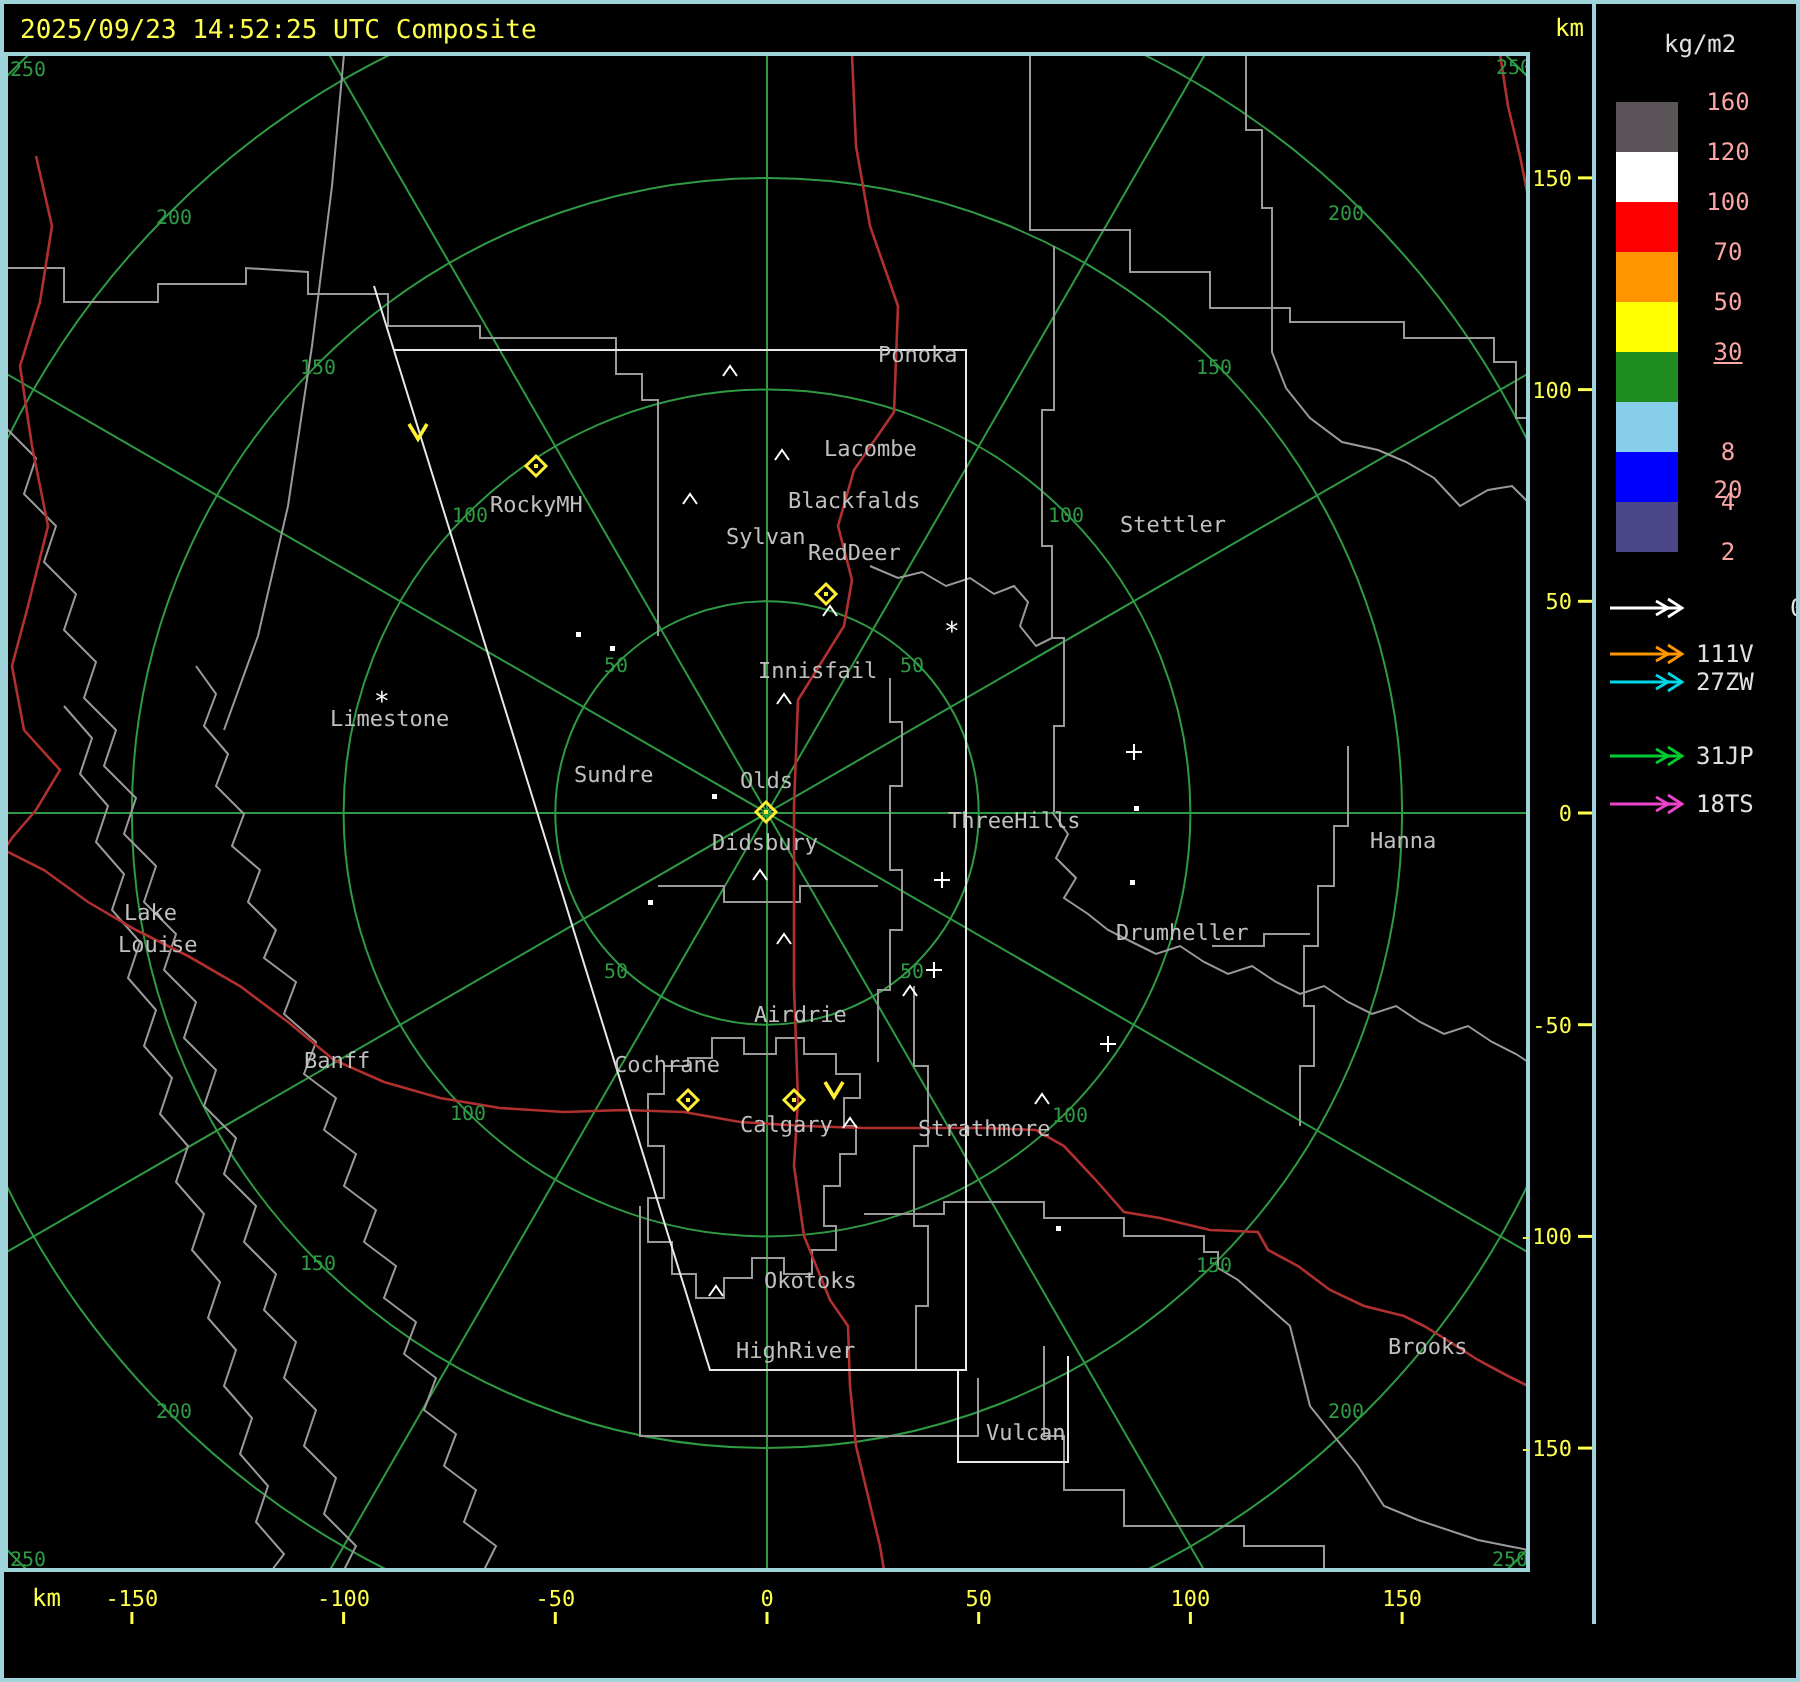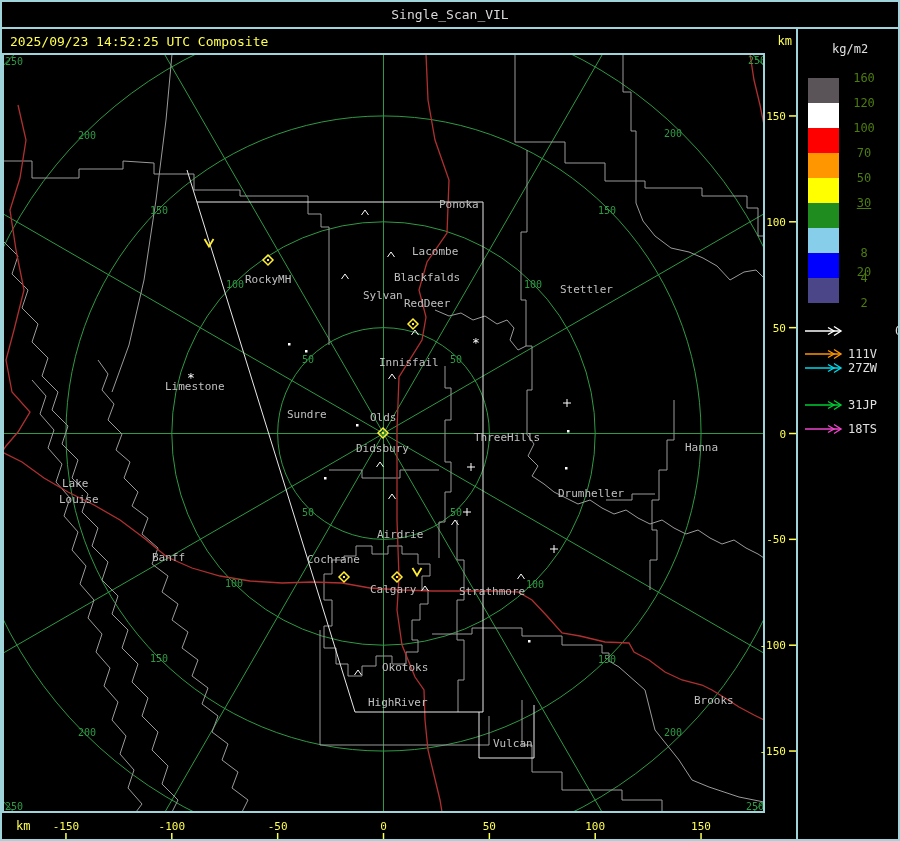--- a/index.html
+++ b/index.html
@@ -26,34 +26,31 @@
     position:relative;background:#000;text-align:center;
   }
   .cb-unit{
     position:absolute;left:34px;top:13px;
     color:#e0e0e0;font-size:12px;
   }
   .colorbar{position:absolute;left:10px;top:49px;width:31px;}
   .colorbar .cb-box{width:31px;height:25px;}
   .cb-label{
     position:absolute;left:46px;width:40px;
-    color:#4d7c0f;font-size:12px;line-height:12px;
+    color:#fca5a5;font-size:12px;line-height:12px;
   }
   .station{position:absolute;left:6px;height:14px;display:flex;align-items:center;}
   .station svg{margin-right:4px;}
   .station .st-label{color:#e0e0e0;font-size:12px;}
   text{font-family:"DejaVu Sans Mono","Liberation Mono",monospace;}
 </style>
 </head>
 <body>
 
 <div class="app">
-  <div class="titlebar">
-    <span>Single_Scan_VIL</span>
-  </div>
   <div class="main">
     <div class="left">
       <svg id="map-svg" width="794" height="810" viewBox="0 29 794 810">
           <defs>
             <clipPath id="plotclip">
               <rect x="1" y="54" width="761" height="758"></rect>
             </clipPath>
           </defs>
           <text x="8" y="46" fill="#ffff4d" font-size="13">2025/09/23 14:52:25 UTC Composite</text>
           <text x="790" y="45" fill="#ffff4d" font-size="12" text-anchor="end">km</text>

